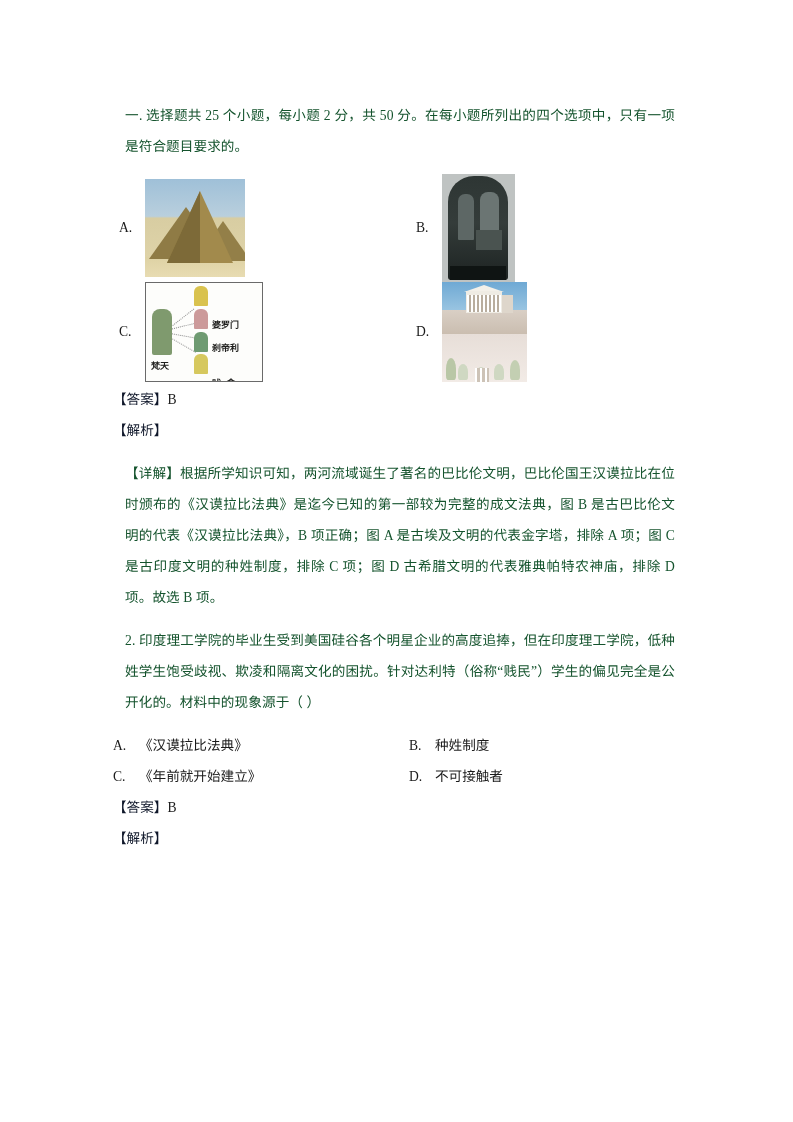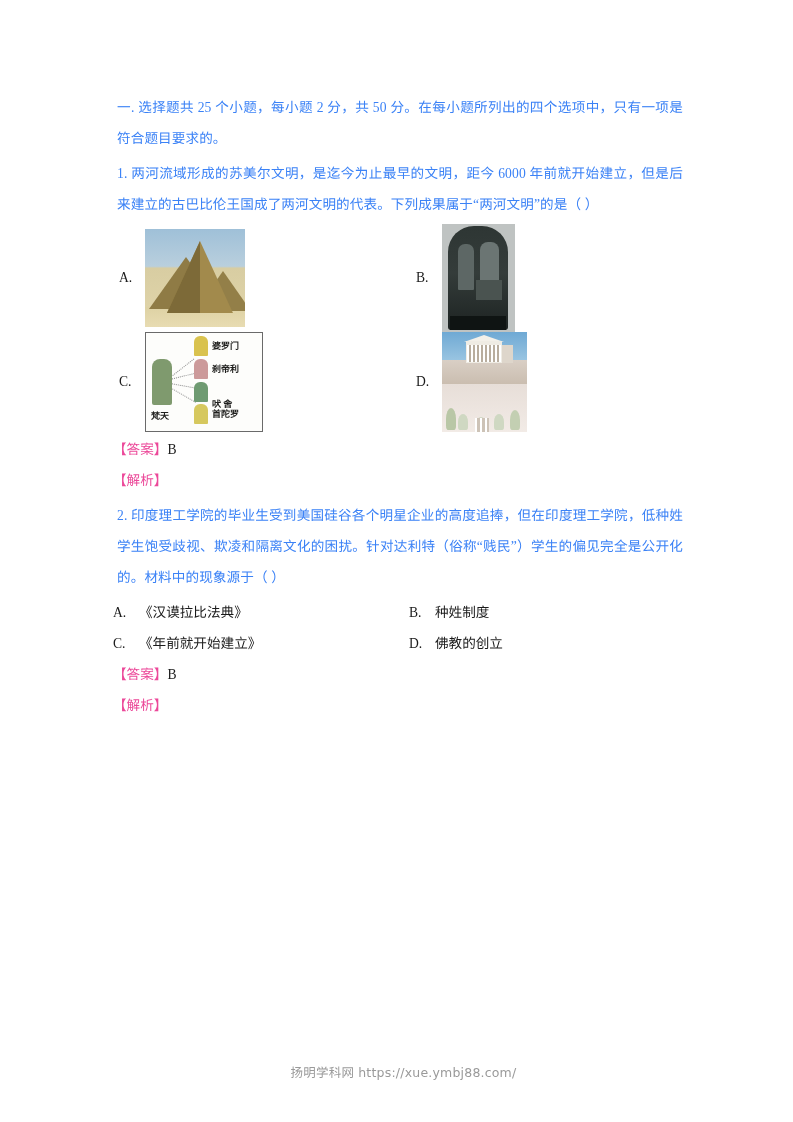--- a/index.html
+++ b/index.html
@@ -43,29 +43,29 @@
     color: #0b0b0b;
     margin: 0 0 6px 0;
     text-align: left;
     font-family: "Liberation Serif", "DejaVu Serif", serif;
   }
 
   
   .para {
     font-size: 13.6px;
     line-height: 31px;
-    margin: 4px;
+    margin: 12px;
     text-align: justify;
     text-justify: inter-ideograph;
-    color: #3b82f6;
+    color: #14532d;
     letter-spacing: 0.1px;
   }
 
   .tag-blue {
-    color: #ec4899;
+    color: #0f172a;
   }
 
   .ans-line {
     font-size: 13.6px;
     line-height: 31px;
     margin: 0;
     color: #1a1a1a;
   }
 
   
@@ -207,23 +207,24 @@
   .fig-caste .n1 { left: 48px; top: 3px;  background: #d9c24e; }
   .fig-caste .n2 { left: 48px; top: 26px; background: #cc9a9a; }
   .fig-caste .n3 { left: 48px; top: 49px; background: #6f9b72; }
   .fig-caste .n4 { left: 48px; top: 71px; background: #d6c85e; }
   .fig-caste .cap {
     position: absolute;
     left: 66px;
     font-size: 9px;
     line-height: 11px;
     color: #20201e;
-    font-family: Liberation Serif, serif;
+    font-family: Liberation Mono, monospace;
     white-space: nowrap;
     font-weight: 700;
+    margin-top: 30px;
   }
   .fig-caste .c1 { top: 8px; }
   .fig-caste .c2 { top: 31px; }
   .fig-caste .c3 { top: 66px; }
   .fig-caste .c4 { top: 76px; }
   .fig-caste .cb {
     position: absolute;
     left: 5px; top: 78px;
     font-size: 9px;
     line-height: 11px;
@@ -346,21 +347,20 @@
 </style>
 </head>
 <body>
 
 <div class="page">
   <div class="content">
 
 
     <p class="para">一. 选择题共 25 个小题，每小题 2 分，共 50 分。在每小题所列出的四个选项中，只有一项是符合题目要求的。</p>
 
-    <p class="para"><span>1.</span>&nbsp;<span>两河流域形成的苏美尔文明，是迄今为止最早的文明，距今 6000 年前就开始建立，但是后来建立的古巴比伦王国成了两河文明的代表。下列成果属于“两河文明”的是（    ）</span></p>
 
     <div class="opt-grid">
 
       <div class="opt-row">
         <div class="opt-cell left">
           <span class="opt-letter">A.</span>
           <span class="fig fig-pyramids">
             <span class="sand"></span>
             <span class="p1"></span>
             <span class="p3"></span>
@@ -419,20 +419,21 @@
           </span>
         </div>
       </div>
 
     </div>
 
     <p class="ans-line"><span class="tag-blue">【答案】</span><span>B</span></p>
 
     <p class="ans-line"><span class="tag-blue">【解析】</span></p>
 
+    <p class="para"><span>【详解】</span><span>根据所学知识可知，两河流域诞生了著名的巴比伦文明，巴比伦国王汉谟拉比在位时颁布的《汉谟拉比法典》是迄今已知的第一部较为完整的成文法典，图 B 是古巴比伦文明的代表《汉谟拉比法典》，B 项正确；图 A 是古埃及文明的代表金字塔，排除 A 项；图 C 是古印度文明的种姓制度，排除 C 项；图 D 古希腊文明的代表雅典帕特农神庙，排除 D 项。故选 B 项。</span></p>
 
     <p class="para"><span>2.</span>&nbsp;<span>印度理工学院的毕业生受到美国硅谷各个明星企业的高度追捧，但在印度理工学院，低种姓学生饱受歧视、欺凌和隔离文化的困扰。针对达利特（俗称“贱民”）学生的偏见完全是公开化的。材料中的现象源于（    ）</span></p>
 
     <div class="text-opts">
       <div class="topt-row">
         <div class="topt">
           <span class="lab">A.</span>
           <span>《汉谟拉比法典》</span>
         </div>
         <div class="topt right">
@@ -440,26 +441,25 @@
           <span>种姓制度</span>
         </div>
       </div>
       <div class="topt-row">
         <div class="topt">
           <span class="lab">C.</span>
           <span>《年前就开始建立》</span>
         </div>
         <div class="topt right">
           <span class="lab">D.</span>
-          <span>佛教的创立</span>
+          <span>不可接触者</span>
         </div>
       </div>
     </div>
 
     <p class="ans-line"><span class="tag-blue">【答案】</span><span>B</span></p>
 
     <p class="ans-line"><span class="tag-blue">【解析】</span></p>
 
 
   </div>
 
-  <div class="footer">扬明学科网 https://xue.ymbj88.com/</div>
 </div>
 
 </body></html>

